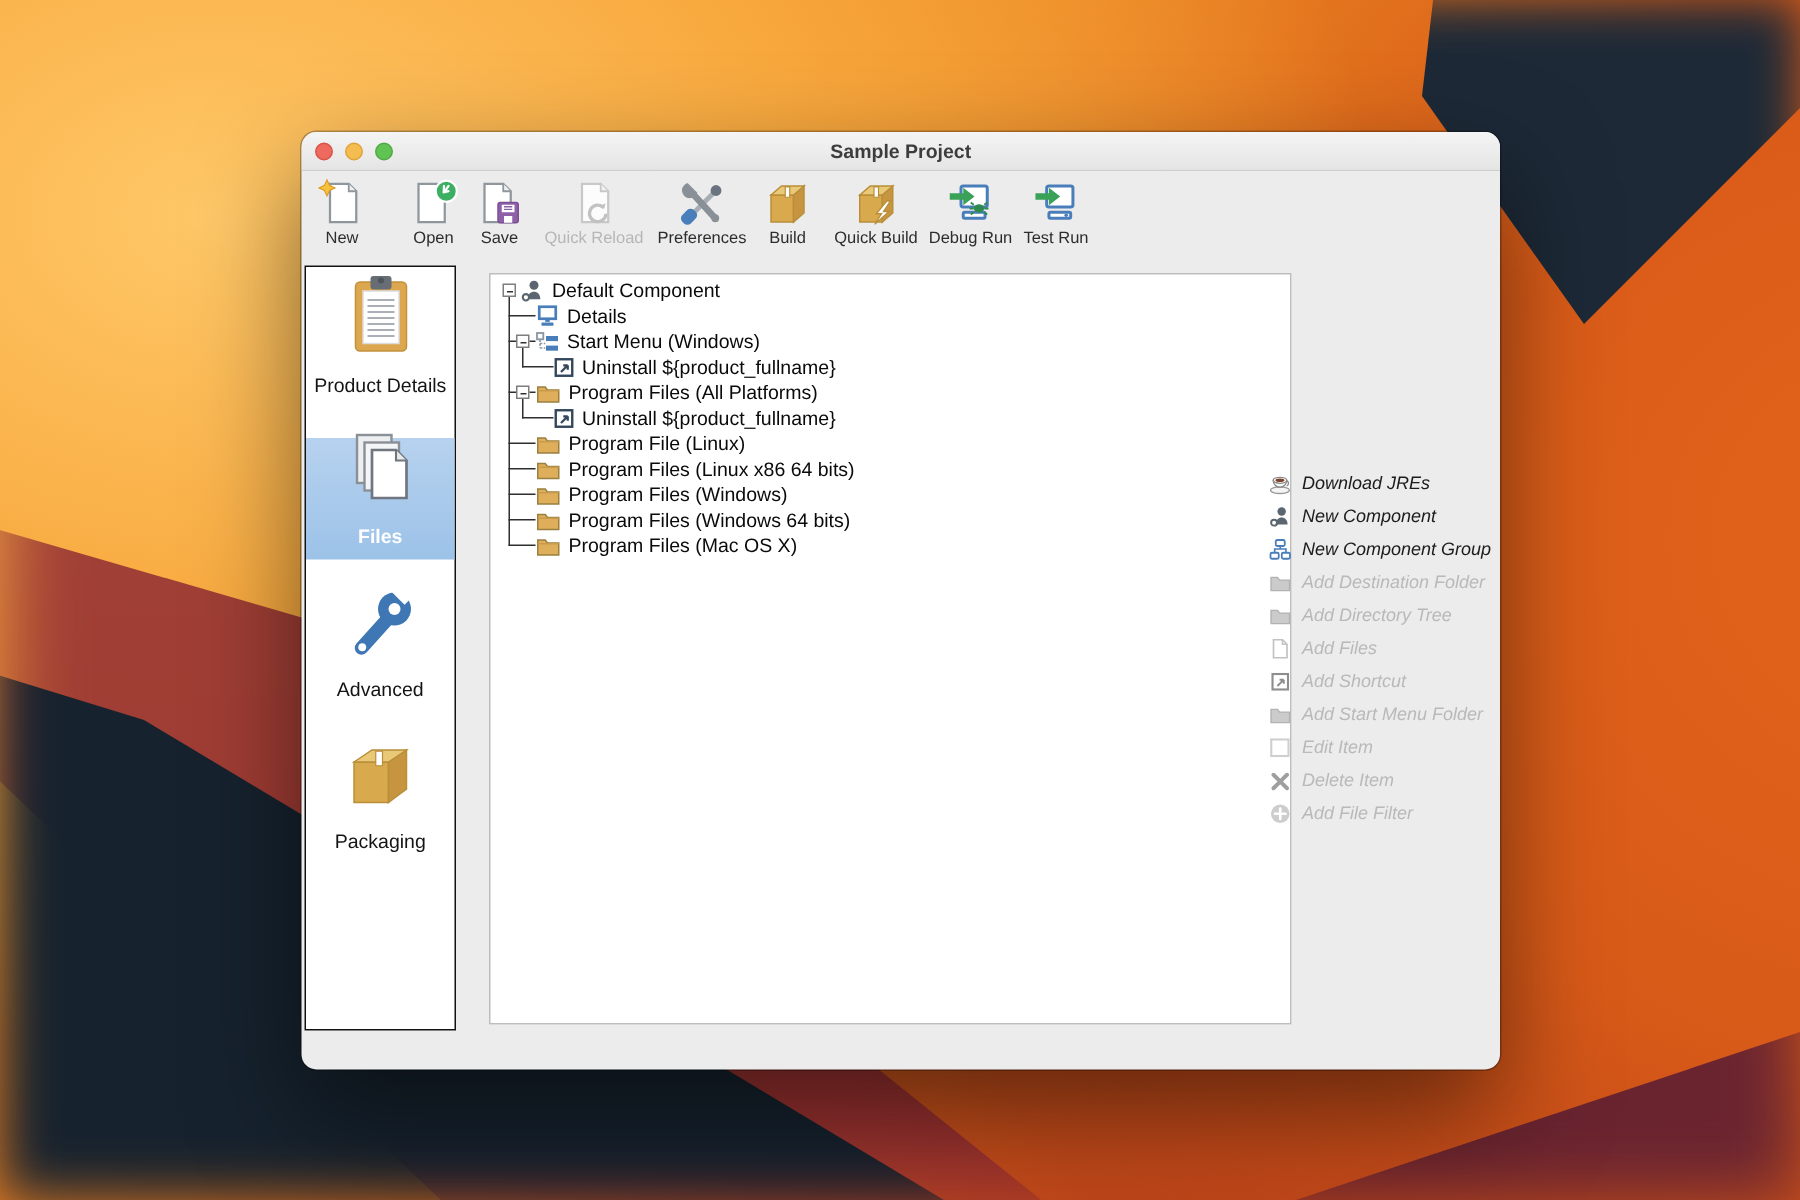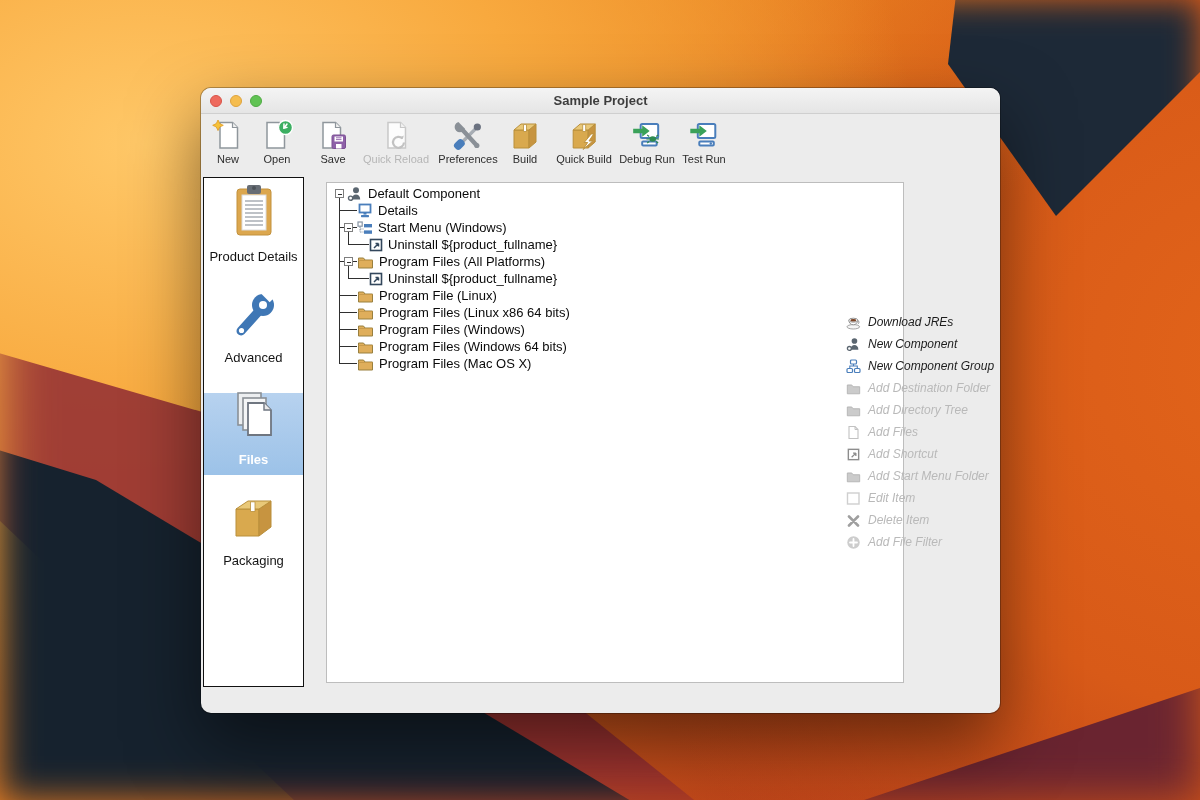--- a/index.html
+++ b/index.html
@@ -50,21 +50,21 @@
     background:#fff; border:1px solid #111; }
   .sb-item { position:relative; height:101.5px; display:flex; flex-direction:column;
     align-items:center; justify-content:flex-end; padding-bottom:16px; }
   .sb-item .sb-icon { margin-bottom:7px; z-index:1; }
   .sb-label { font-size:13px; color:#141414; z-index:1; }
   .sb-item.selected::before { content:""; position:absolute; left:0; right:0; top:12px; bottom:8px;
     background:linear-gradient(#b7d2ef,#9cc2e8); }
   .sb-item.selected .sb-label { color:#fff; font-weight:bold; }
 
   
-  .tree-panel { position:absolute; left:125px; top:94px; width:578px; height:501px;
+  .tree-panel { position:absolute; left:125px; top:94px; width:535px; height:501px;
     background:#fff; border:1px solid #bdbdbd; overflow:hidden; }
   .tree { position:relative; padding-top:2px; }
   .vline { position:absolute; width:1px; background:#2f2f2f; }
   .vline.main { left:12px; top:15px; height:166px; }
   .vline.s1 { left:21px; top:49px; height:13px; }
   .vline.s2 { left:21px; top:83px; height:13px; }
   .tree-row { position:relative; height:17px; display:flex; align-items:center; font-size:13px; color:#0a0a0a; }
   .tree-row .t-icon { flex:none; display:flex; }
   .tree-row .t-label { margin-left:5px; white-space:nowrap; }
   .tree-row.l1::before { content:""; position:absolute; left:12px; top:8px; width:18px; height:1px; background:#2f2f2f; }
@@ -112,21 +112,21 @@
       <span>
         <svg width="34" height="32" viewBox="0 0 34 32">
           <path d="M9 3.5 h12.5 l5 5 V29 H9 Z" fill="#fff" stroke="#8f969c" stroke-width="1.5"></path>
           <path d="M21.5 3.5 v5 h5" fill="#f0f0f0" stroke="#8f969c" stroke-width="1.2"></path>
           <path d="M7 1 l1.7 3.6 3.6 1.7 -3.6 1.7 L7 11.6 5.3 8 1.7 6.3 5.3 4.6 Z" fill="#f6c23a" stroke="#e09a22" stroke-width="0.8"></path>
         </svg>
       </span>
       <span class="tb-label">New</span>
     </div>
 
-    <div class="tb-item" style="left:76px">
+    <div class="tb-item" style="left:88px">
       <span>
         <svg width="34" height="32" viewBox="0 0 34 32">
           <path d="M7 3.5 h12.5 l5 5 V29 H7 Z" fill="#fff" stroke="#8f969c" stroke-width="1.5"></path>
           <path d="M19.5 3.5 v5 h5" fill="#f0f0f0" stroke="#8f969c" stroke-width="1.2"></path>
           <circle cx="25.5" cy="8.5" r="7" fill="#3caf62" stroke="#fff" stroke-width="1.4"></circle>
           <path d="M27 5 l-3 4.2 m3-.8 l-3.2.9 m.2-4.3 l-.2 4.3" stroke="#fff" stroke-width="1.5" fill="none" stroke-linecap="round"></path>
         </svg>
       </span>
       <span class="tb-label">Open</span>
     </div>
@@ -231,45 +231,45 @@
           <rect x="7" y="5" width="34" height="46" rx="3" fill="#dca74e" stroke="#c2913c"></rect>
           <rect x="12" y="11" width="24" height="35" fill="#fff" stroke="#dcdcdc"></rect>
           <rect x="17" y="1" width="14" height="9" rx="2" fill="#676d75"></rect>
           <circle cx="24" cy="4" r="2" fill="#4d535a"></circle>
           <path d="M15 17 h18 M15 21 h18 M15 25 h18 M15 29 h18 M15 33 h18 M15 37 h18 M15 41 h18" stroke="#a9afb5" stroke-width="1.4"></path>
         </svg>
       </span>
       <span class="sb-label">Product Details</span>
     </div>
 
+    <div class="sb-item selected">
+      <span class="sb-icon">
+        <svg width="46" height="50" viewBox="0 0 46 50">
+          <rect x="7" y="2" width="23" height="32" fill="#eceef0" stroke="#8a9096" stroke-width="1.6"></rect>
+          <rect x="12" y="7" width="23" height="32" fill="#f4f5f6" stroke="#8a9096" stroke-width="1.6"></rect>
+          <path d="M17 12 h16 l7 7 v25 H17 Z" fill="#fff" stroke="#6f7680" stroke-width="1.8"></path>
+          <path d="M33 12 v7 h7" fill="#e9e9e9" stroke="#6f7680" stroke-width="1.4"></path>
+        </svg>
+      </span>
+      <span class="sb-label">Files</span>
+    </div>
+
     <div class="sb-item">
       <span class="sb-icon">
         <svg width="50" height="48" viewBox="0 0 50 48">
           <path d="M12 40 L30 20" stroke="#3f77b5" stroke-width="9" stroke-linecap="round"></path>
           <circle cx="34" cy="14" r="11" fill="#3f77b5"></circle>
           <rect x="33" y="-4" width="14" height="12" fill="#fff" transform="rotate(45 40 2)"></rect>
           <circle cx="34" cy="14" r="4" fill="#fff"></circle>
           <circle cx="12.5" cy="39.5" r="2.6" fill="#fff"></circle>
         </svg>
       </span>
       <span class="sb-label">Advanced</span>
     </div>
 
-    <div class="sb-item selected">
-      <span class="sb-icon">
-        <svg width="46" height="50" viewBox="0 0 46 50">
-          <rect x="7" y="2" width="23" height="32" fill="#eceef0" stroke="#8a9096" stroke-width="1.6"></rect>
-          <rect x="12" y="7" width="23" height="32" fill="#f4f5f6" stroke="#8a9096" stroke-width="1.6"></rect>
-          <path d="M17 12 h16 l7 7 v25 H17 Z" fill="#fff" stroke="#6f7680" stroke-width="1.8"></path>
-          <path d="M33 12 v7 h7" fill="#e9e9e9" stroke="#6f7680" stroke-width="1.4"></path>
-        </svg>
-      </span>
-      <span class="sb-label">Files</span>
-    </div>
-
 
     <div class="sb-item">
       <span class="sb-icon">
         <svg width="50" height="48" viewBox="0 0 50 48">
           <polygon points="7,15 30,15 30,42 7,42" fill="#d9a94e" stroke="#b98f3a"></polygon>
           <polygon points="30,15 42,7 42,33 30,42" fill="#c79440" stroke="#b98f3a"></polygon>
           <polygon points="7,15 19,7 42,7 30,15" fill="#e9c878" stroke="#b98f3a"></polygon>
           <polygon points="21.5,7.8 26,7.8 26,17.5 21.5,17.5" fill="#fff" stroke="#b98f3a" stroke-width="0.8"></polygon>
         </svg>
       </span>

